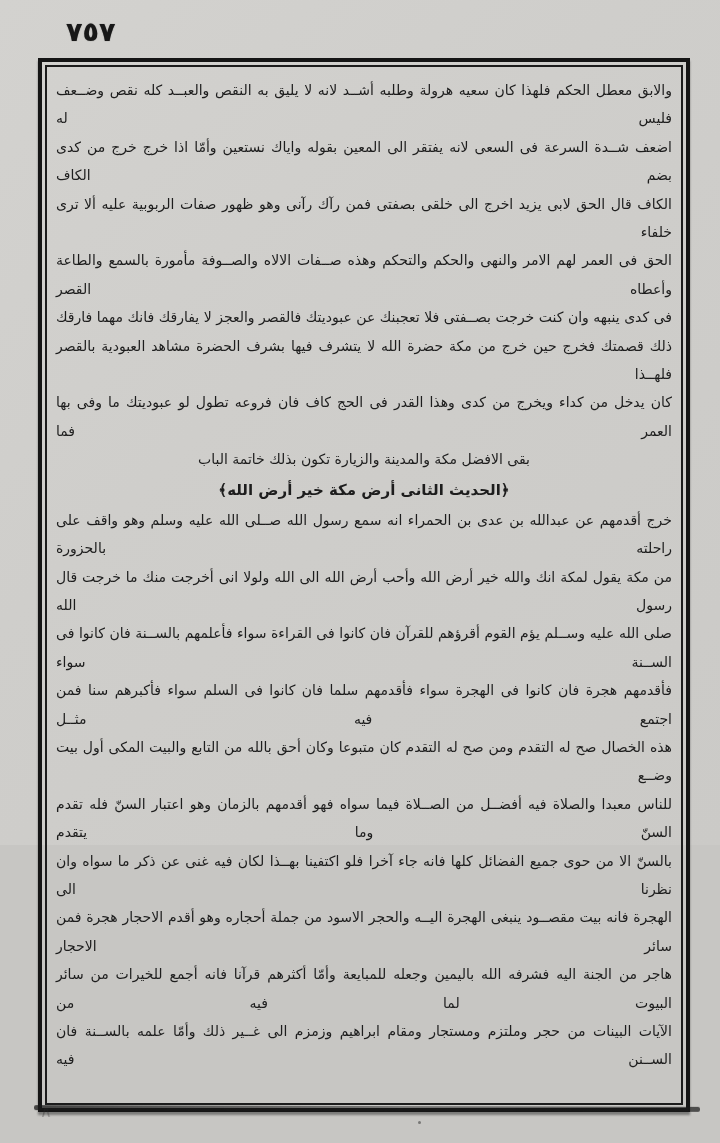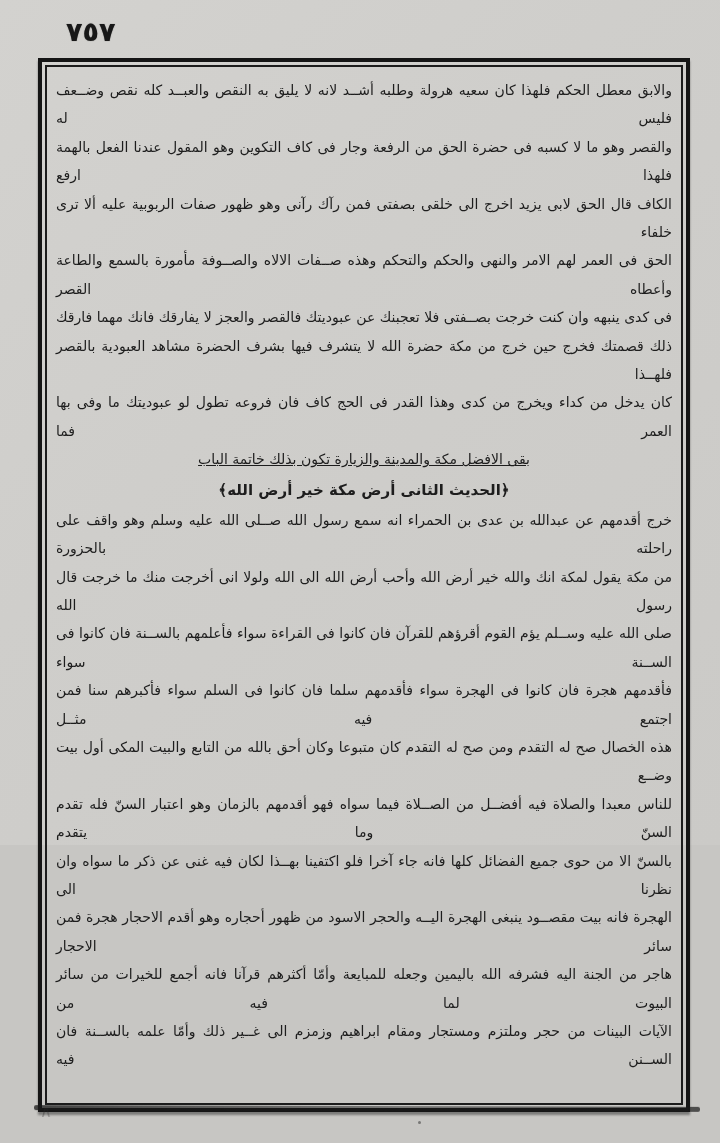--- a/index.html
+++ b/index.html
@@ -39,21 +39,20 @@
     font-size:14px;
     line-height:28.4px;
     text-align:justify;
     text-align-last:justify;
     text-justify:inter-word;
     white-space:normal;
   }
   .text-line.center{
     text-align:center;
     text-align-last:center;
-    text-decoration:underline;
   }
   .section-heading{
     font-size:15px;
     font-weight:600;
     line-height:26px;
     margin:3px 0;
     text-align:left;
     text-align-last:center;
   }
   .bottom-scan-shadow{
@@ -79,36 +78,36 @@
 <body>
 
 <div class="scan-page">
 
   <div class="page-number">٧٥٧</div>
 
   <div class="frame-outer">
     <div class="frame-inner">
       <div class="page-body" id="page-body">
           <div class="text-line">والابق معطل الحكم فلهذا كان سعيه هرولة وطلبه أشــد لانه لا يليق به النقص والعبــد كله نقص وضــعف فليس له</div>
-          <div class="text-line">والقصر وهو ما لا كسبه فى حضرة الحق من الرفعة وجار فى كاف التكوين وهو المقول عندنا الفعل بالهمة فلهذا ارفع</div>
+          <div class="text-line">اضعف شــدة السرعة فى السعى لانه يفتقر الى المعين بقوله واياك نستعين وأمّا اذا خرج خرج من كدى بضم الكاف</div>
           <div class="text-line">الكاف قال الحق لابى يزيد اخرج الى خلقى بصفتى فمن رآك رآنى وهو ظهور صفات الربوبية عليه ألا ترى خلفاء</div>
           <div class="text-line">الحق فى العمر لهم الامر والنهى والحكم والتحكم وهذه صــفات الالاه والصــوفة مأمورة بالسمع والطاعة وأعطاه القصر</div>
           <div class="text-line">فى كدى ينبهه وان كنت خرجت بصــفتى فلا تعجبنك عن عبوديتك فالقصر والعجز لا يفارقك فانك مهما فارقك</div>
           <div class="text-line">ذلك قصمتك فخرج حين خرج من مكة حضرة الله لا يتشرف فيها بشرف الحضرة مشاهد العبودية بالقصر فلهــذا</div>
           <div class="text-line">كان يدخل من كداء ويخرج من كدى وهذا القدر فى الحج كاف فان فروعه تطول لو عبوديتك ما وفى بها العمر فما</div>
           <div class="text-line center">بقى الافضل مكة والمدينة والزيارة تكون بذلك خاتمة الباب</div>
           <div class="section-heading">﴿الحديث الثانى أرض مكة خير أرض الله﴾</div>
           <div class="text-line">خرج أقدمهم عن عبدالله بن عدى بن الحمراء انه سمع رسول الله صــلى الله عليه وسلم وهو واقف على راحلته بالحزورة</div>
           <div class="text-line">من مكة يقول لمكة انك والله خير أرض الله وأحب أرض الله الى الله ولولا انى أخرجت منك ما خرجت قال رسول الله</div>
           <div class="text-line">صلى الله عليه وســلم يؤم القوم أقرؤهم للقرآن فان كانوا فى القراءة سواء فأعلمهم بالســنة فان كانوا فى الســنة سواء</div>
           <div class="text-line">فأقدمهم هجرة فان كانوا فى الهجرة سواء فأقدمهم سلما فان كانوا فى السلم سواء فأكبرهم سنا فمن اجتمع فيه مثــل</div>
           <div class="text-line">هذه الخصال صح له التقدم ومن صح له التقدم كان متبوعا وكان أحق بالله من التابع والبيت المكى أول بيت وضــع</div>
           <div class="text-line">للناس معبدا والصلاة فيه أفضــل من الصــلاة فيما سواه فهو أقدمهم بالزمان وهو اعتبار السنّ فله تقدم السنّ وما يتقدم</div>
           <div class="text-line">بالسنّ الا من حوى جميع الفضائل كلها فانه جاء آخرا فلو اكتفينا بهــذا لكان فيه غنى عن ذكر ما سواه وان نظرنا الى</div>
-          <div class="text-line">الهجرة فانه بيت مقصــود ينبغى الهجرة اليــه والحجر الاسود من ظهور أحجاره وهو أقدم الاحجار هجرة فمن سائر الاحجار</div>
+          <div class="text-line">الهجرة فانه بيت مقصــود ينبغى الهجرة اليــه والحجر الاسود من جملة أحجاره وهو أقدم الاحجار هجرة فمن سائر الاحجار</div>
           <div class="text-line">هاجر من الجنة اليه فشرفه الله باليمين وجعله للمبايعة وأمّا أكثرهم قرآنا فانه أجمع للخيرات من سائر البيوت لما فيه من</div>
           <div class="text-line">الآيات البينات من حجر وملتزم ومستجار ومقام ابراهيم وزمزم الى غــير ذلك وأمّا علمه بالســنة فان الســنن فيه</div>
         </div>
     </div>
   </div>
 
   <div class="bottom-scan-shadow"></div>
   <div class="catchword-mark"></div>
   <div class="speck" style="left:418px;top:1121px;"></div>
 

